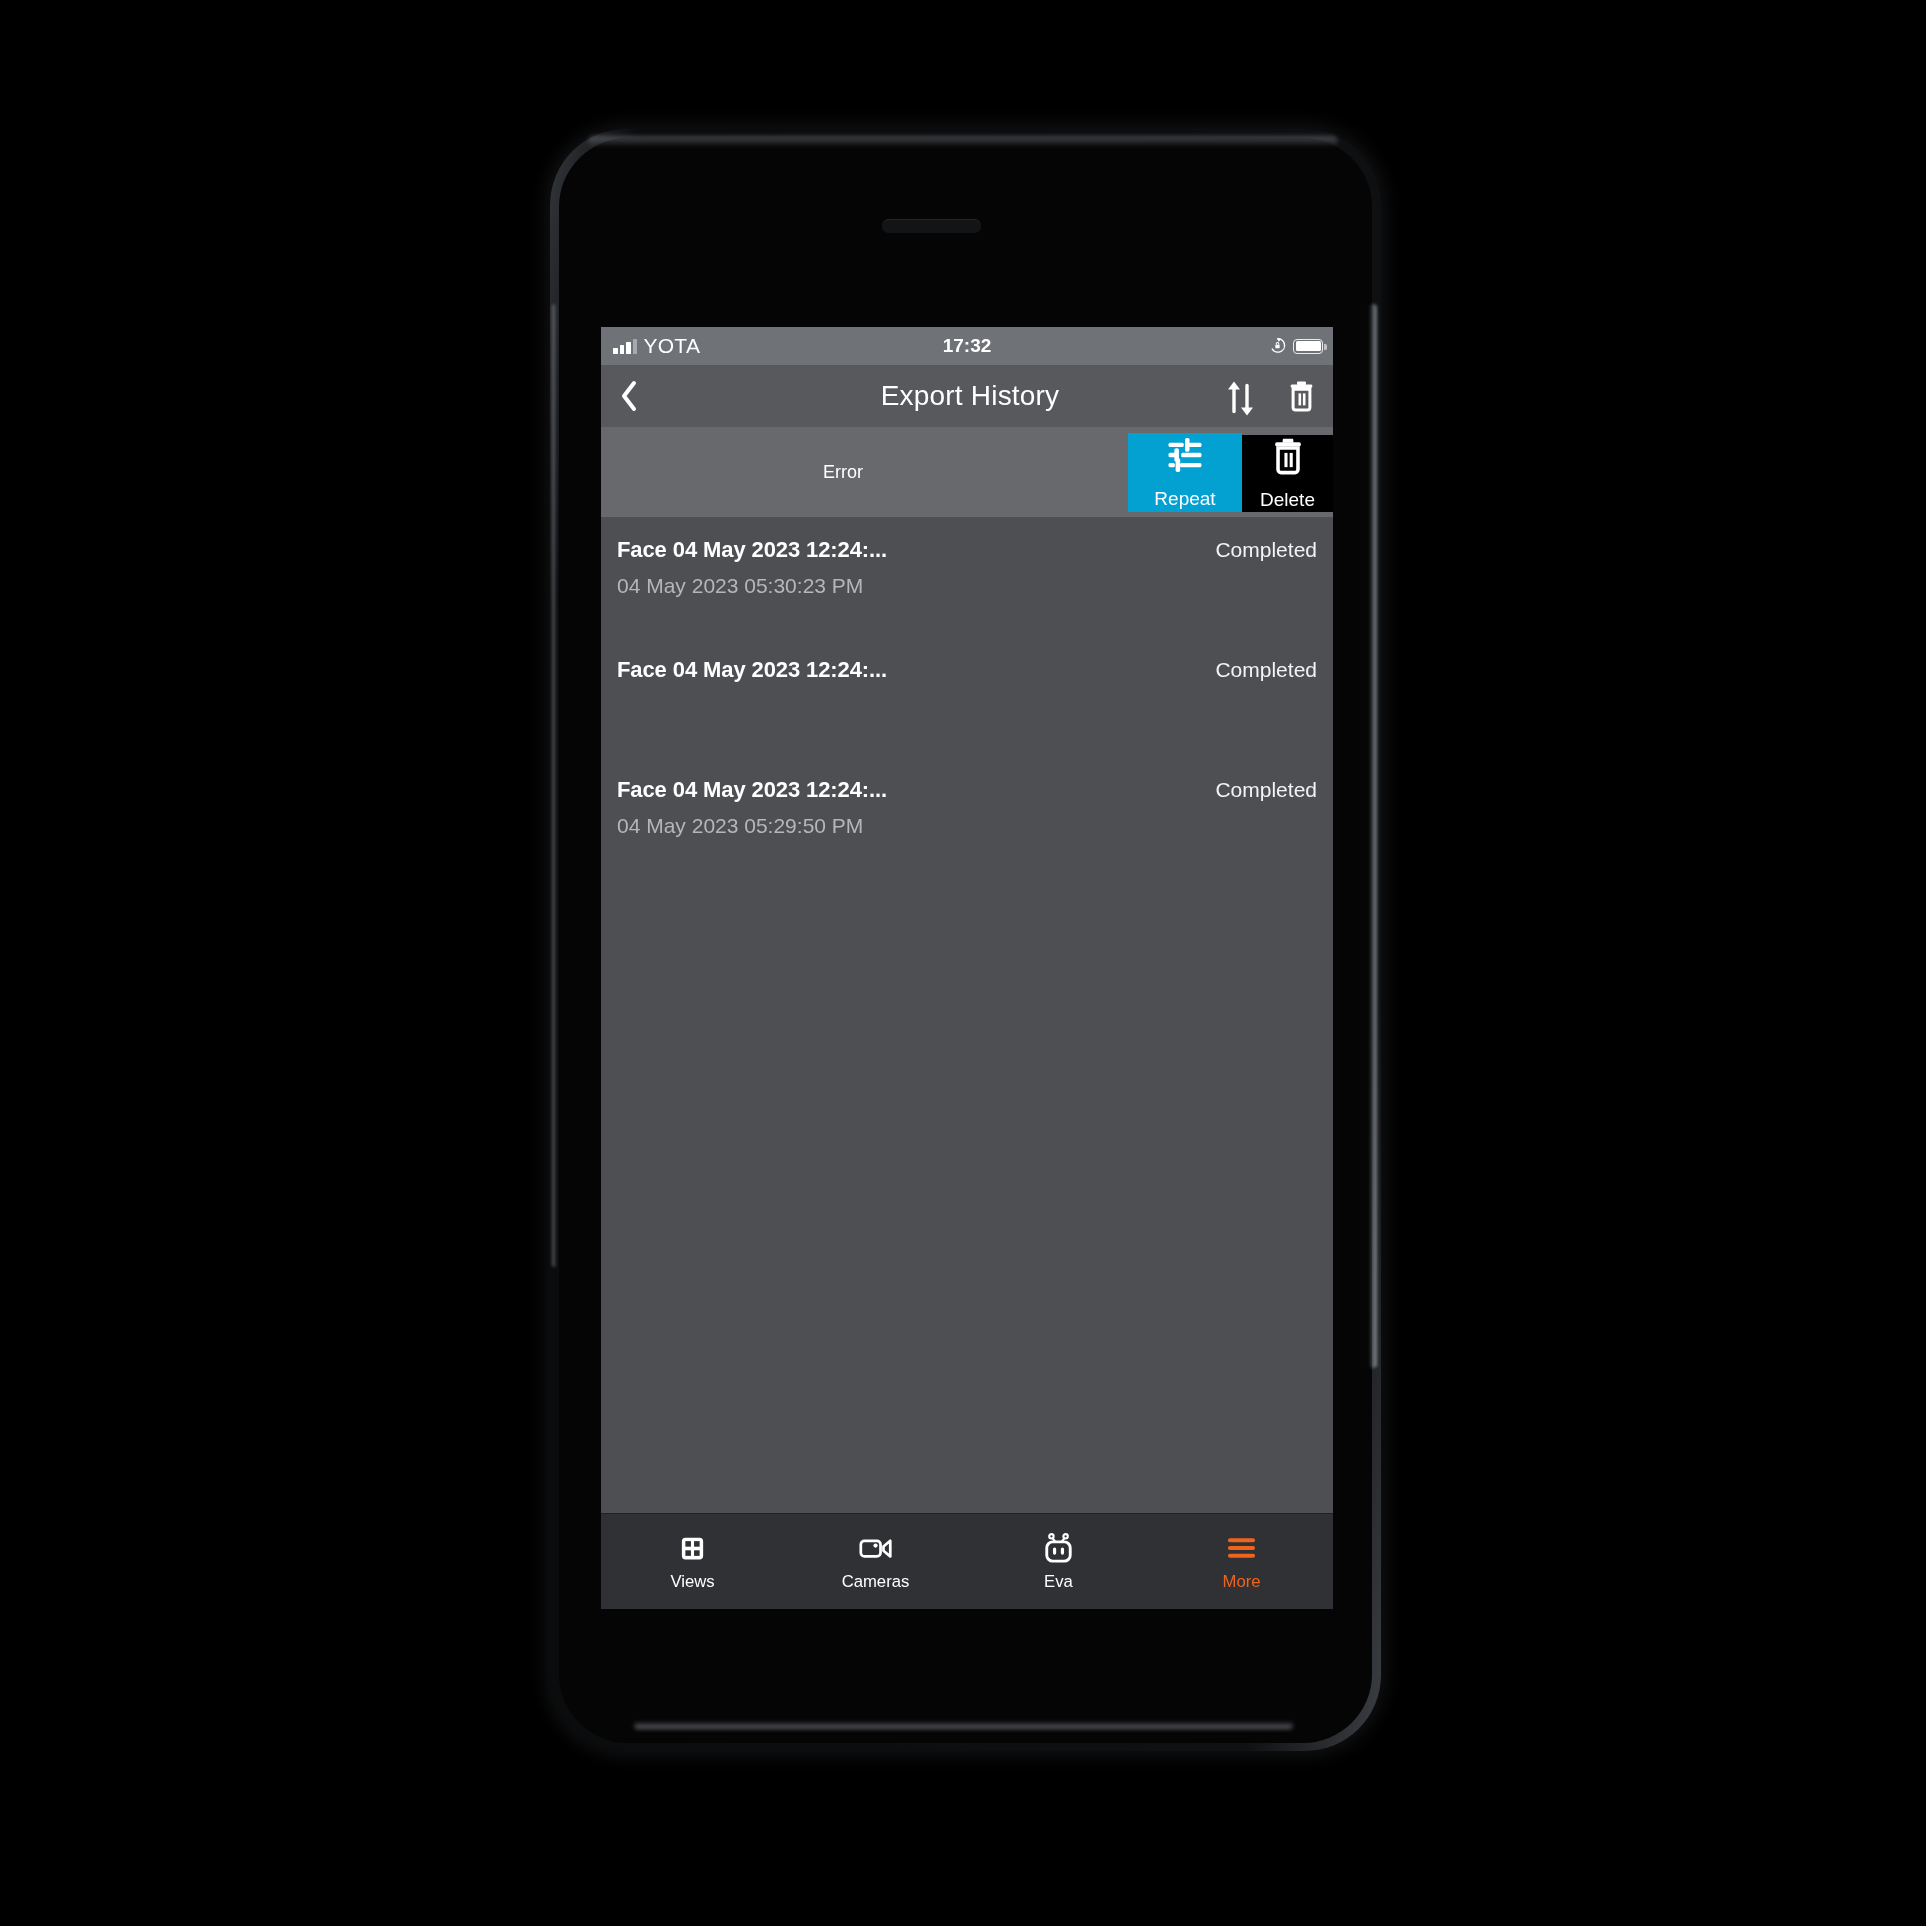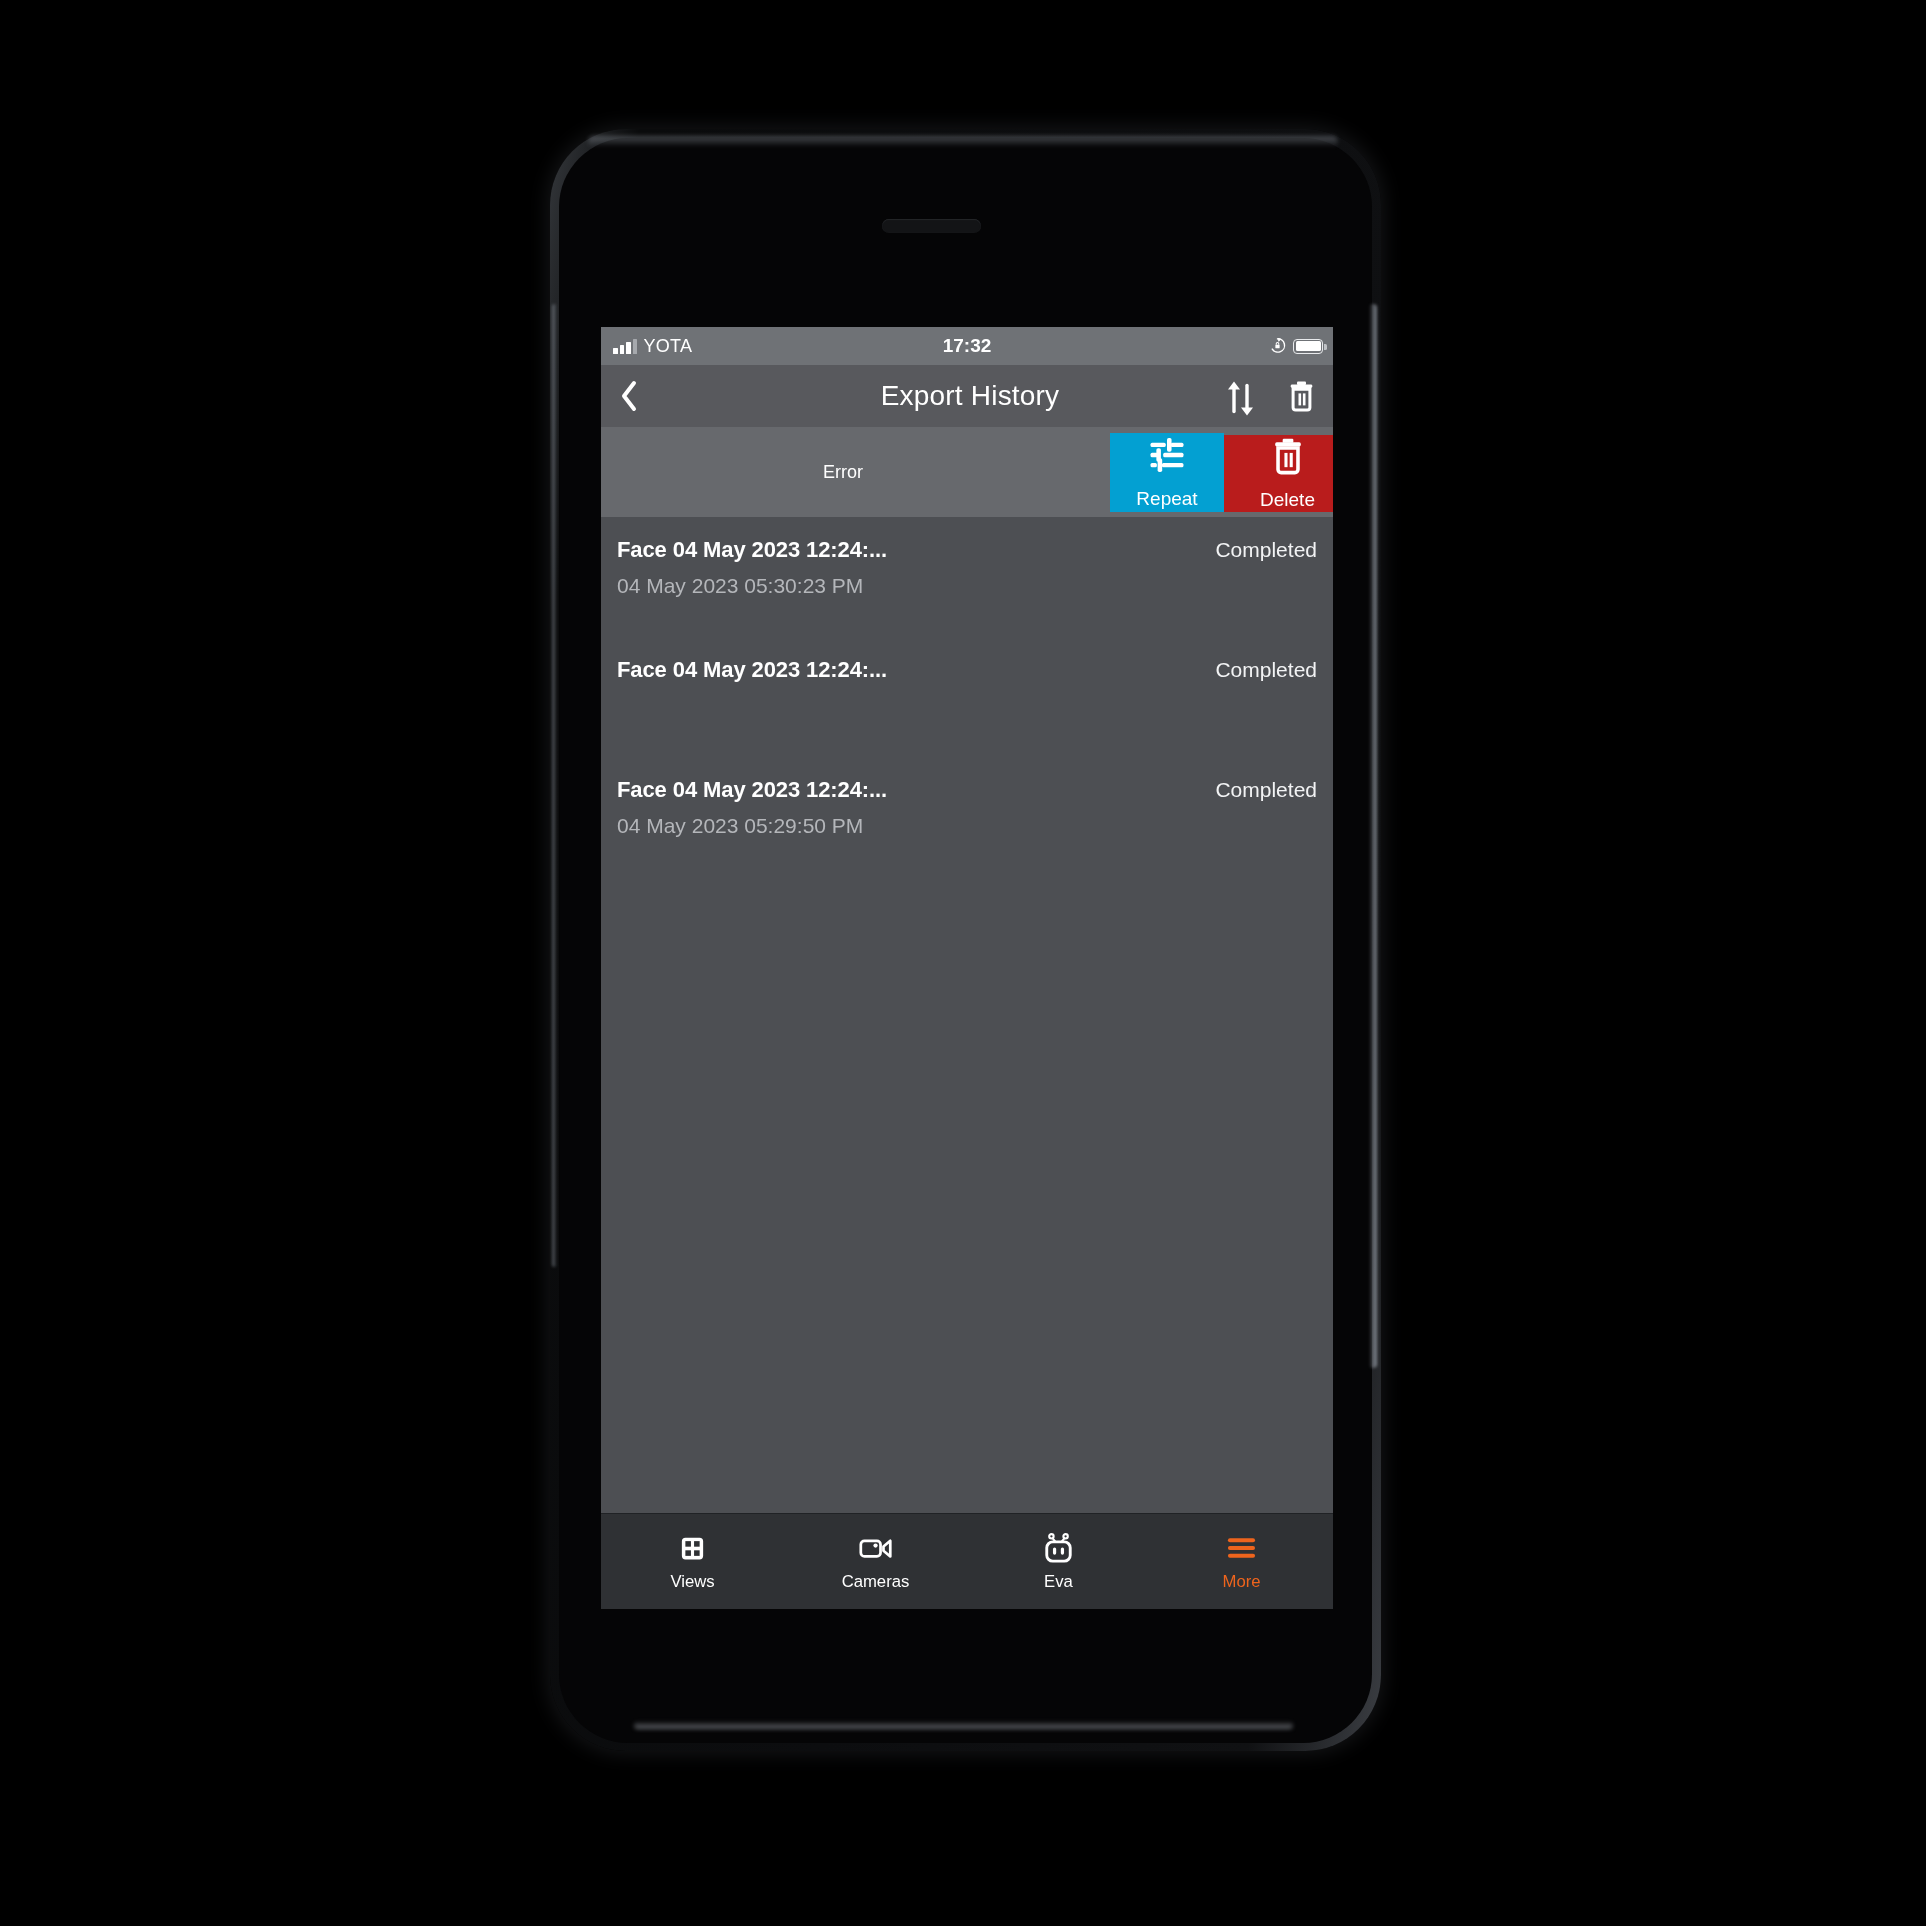--- a/index.html
+++ b/index.html
@@ -94,21 +94,21 @@
   .sb-left {
     position: absolute; left: 12px; top: 0; height: 38px;
     display: flex; align-items: center; gap: 6px;
   }
   .signal { display: flex; align-items: flex-end; gap: 2px; height: 15px; }
   .signal i { width: 4.6px; background: #ffffff; border-radius: 0.5px; display:block; }
   .signal i:nth-child(1){height:5.6px;}
   .signal i:nth-child(2){height:8.6px;}
   .signal i:nth-child(3){height:11.7px;}
   .signal i:nth-child(4){height:14.7px; background:#a6a9ad;}
-  .carrier { font-size: 18px; letter-spacing: 0.3px; }
+  .carrier { font-size: 21px; letter-spacing: 0.3px; }
   .sb-center {
     position: absolute; left: 0; right: 0; top: 0; height: 38px;
     display: flex; align-items: center; justify-content: center;
     font-size: 19px; font-weight: bold; letter-spacing: 0px;
   }
   .sb-right {
     position: absolute; right: 10px; top: 0; height: 38px;
     display: flex; align-items: center; gap: 6.6px;
   }
   .battery {
@@ -172,21 +172,21 @@
   .swipe-btn {
     width: 114px;
     display:flex; flex-direction:column;
     align-items:center; justify-content:center;
     gap: 9px;
     color:#ffffff;
     font-size: 19px;
     cursor:pointer;
   }
   .swipe-btn.repeat { background:#03a0d2; }
-  .swipe-btn.delete { background:#b91c1c; width: 91px; margin-top: 2px; padding-left: 18px; }
+  .swipe-btn.delete { background:#000000; width: 91px; margin-top: 2px; }
 
   
   .list { background: #4d4f53; }
   .list-item {
     position: relative;
     height: 120px;
     padding: 0 16px;
     box-sizing: border-box;
   }
   .li-top {

